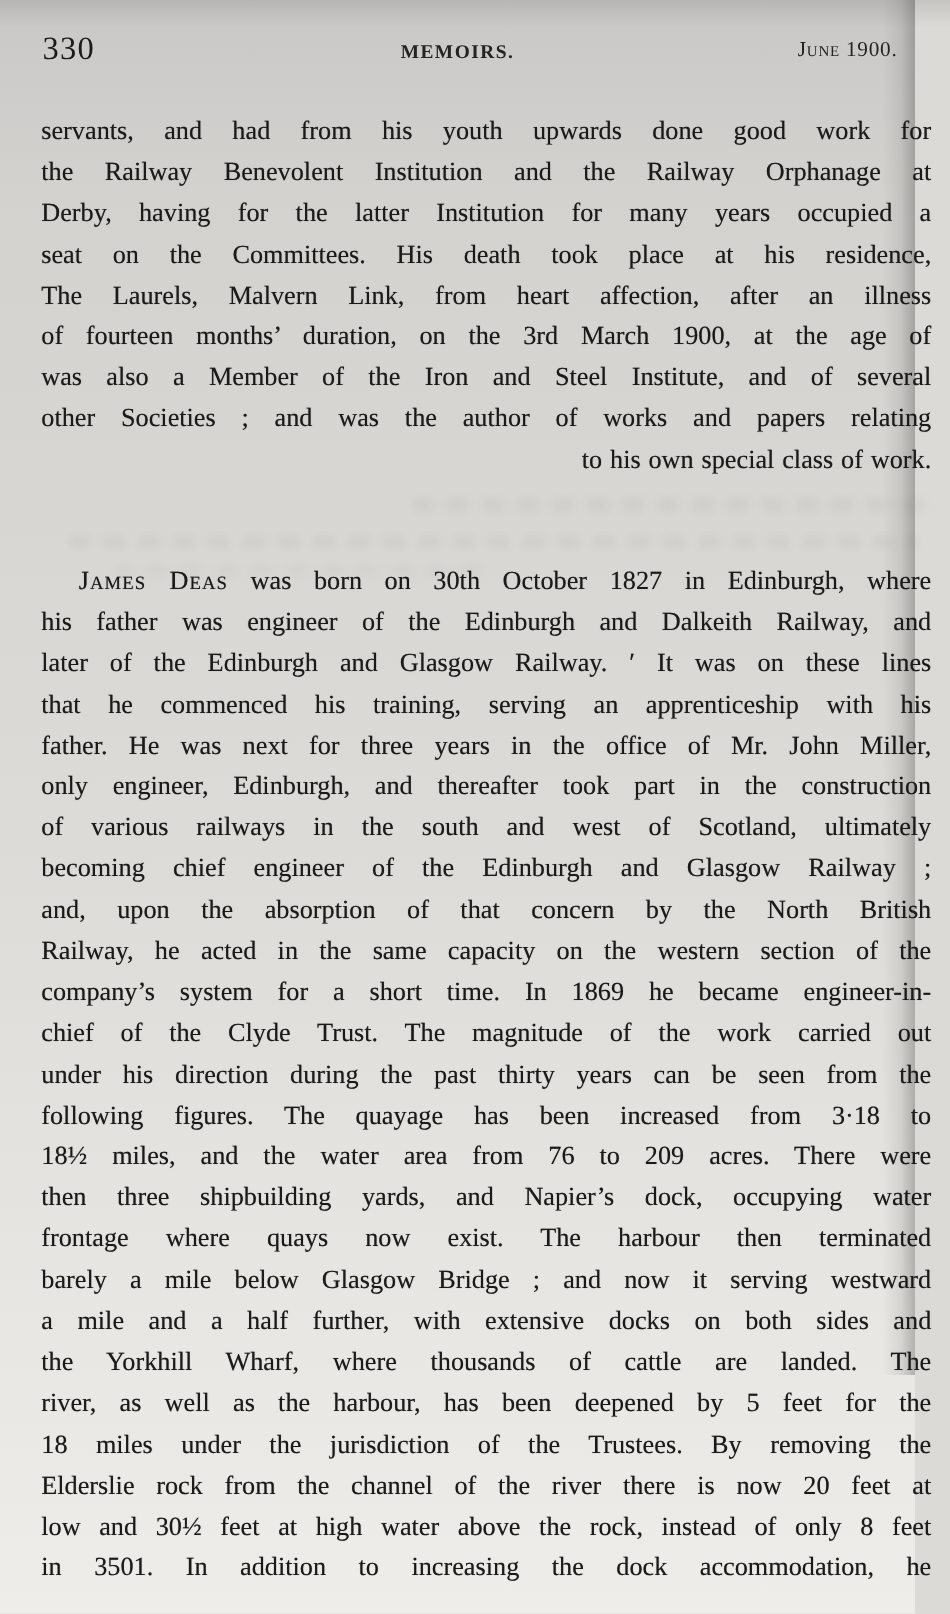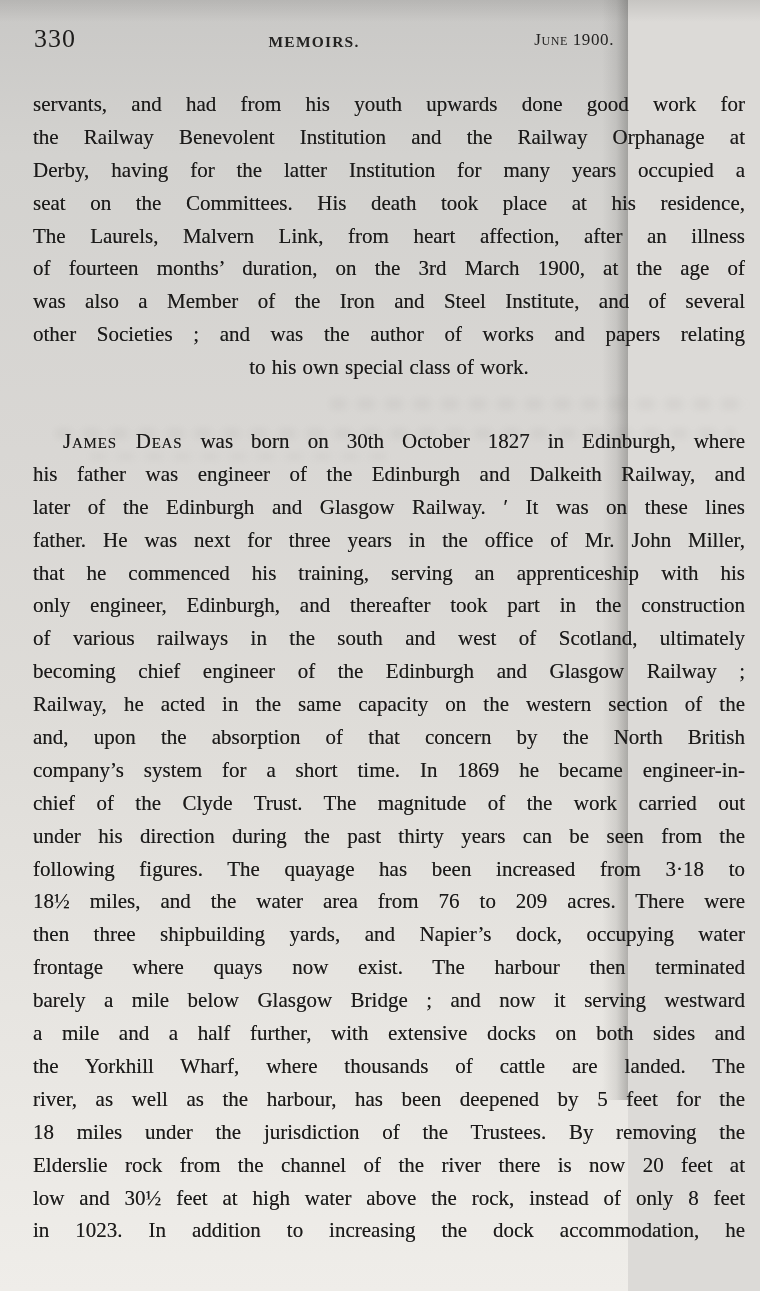--- a/index.html
+++ b/index.html
@@ -8,21 +8,21 @@
   }
   body {
     width: 760px;
     height: 1291px;
     overflow: hidden;
     font-family: "Liberation Serif", "DejaVu Serif", serif;
     background: #dcdad7;
   }
   .page {
     position: relative;
-    width: 628px;
+    width: 732px;
     height: 1291px;
     
     background:
       linear-gradient(180deg,
         #c9c8c6 0%,
         #d3d2cf 12%,
         #d9d7d4 35%,
         #dedcd8 55%,
         #e7e5e1 78%,
         #efede9 100%);
@@ -94,25 +94,25 @@
   .bodytext {
     position: absolute;
     left: 33px;
     top: 88px;
     width: 712px;
     color: #1b1a19;
     font-size: 21px;
     text-shadow: 0 0 0.6px rgba(20,20,20,0.55);
   }
   .para { margin: 0; }
-  .para + .para { margin-top: 41px; }
+  .para + .para { margin-top: 64px; }
   .line {
     line-height: 32.9px;
     height: 32.9px;
-    text-align: center;
+    text-align: right;
     word-spacing: 1px;
     white-space: normal;
   }
   .line.just {
     text-align: justify;
     text-align-last: justify;
     -moz-text-align-last: justify;
   }
   .line.indent { padding-left: 30px; }
   .smallcaps {
@@ -147,38 +147,38 @@
         <div class="line just">The Laurels, Malvern Link, from heart affection, after an illness</div>
         <div class="line just">of fourteen months’ duration, on the 3rd March 1900, at the age of</div>
         <div class="line just">was also a Member of the Iron and Steel Institute, and of several</div>
         <div class="line just">other Societies ; and was the author of works and papers relating</div>
         <div class="line">to his own special class of work.</div>
       </div>
       <div class="para">
         <div class="line just indent"><span class="smallcaps">James Deas</span> was born on 30th October 1827 in Edinburgh, where</div>
         <div class="line just">his father was engineer of the Edinburgh and Dalkeith Railway, and</div>
         <div class="line just">later of the Edinburgh and Glasgow Railway. ′ It was on these lines</div>
+        <div class="line just">that he commenced his training, serving an apprenticeship with his</div>
         <div class="line just">father. He was next for three years in the office of Mr. John Miller,</div>
-        <div class="line just">that he commenced his training, serving an apprenticeship with his</div>
         <div class="line just">only engineer, Edinburgh, and thereafter took part in the construction</div>
         <div class="line just">of various railways in the south and west of Scotland, ultimately</div>
         <div class="line just">becoming chief engineer of the Edinburgh and Glasgow Railway ;</div>
+        <div class="line just">and, upon the absorption of that concern by the North British</div>
         <div class="line just">Railway, he acted in the same capacity on the western section of the</div>
-        <div class="line just">and, upon the absorption of that concern by the North British</div>
         <div class="line just">company’s system for a short time. In 1869 he became engineer-in-</div>
         <div class="line just">chief of the Clyde Trust. The magnitude of the work carried out</div>
         <div class="line just">under his direction during the past thirty years can be seen from the</div>
         <div class="line just">following figures. The quayage has been increased from 3·18 to</div>
         <div class="line just">18½ miles, and the water area from 76 to 209 acres. There were</div>
         <div class="line just">then three shipbuilding yards, and Napier’s dock, occupying water</div>
         <div class="line just">frontage where quays now exist. The harbour then terminated</div>
         <div class="line just">barely a mile below Glasgow Bridge ; and now it serving westward</div>
         <div class="line just">a mile and a half further, with extensive docks on both sides and</div>
         <div class="line just">the Yorkhill Wharf, where thousands of cattle are landed. The</div>
         <div class="line just">river, as well as the harbour, has been deepened by 5 feet for the</div>
         <div class="line just">18 miles under the jurisdiction of the Trustees. By removing the</div>
         <div class="line just">Elderslie rock from the channel of the river there is now 20 feet at</div>
         <div class="line just">low and 30½ feet at high water above the rock, instead of only 8 feet</div>
-        <div class="line just">in 1023. In addition to increasing the dock accommodation, he</div>
+        <div class="line just">in 3501. In addition to increasing the dock accommodation, he</div>
       </div>
     </main>
 
 </div>
 
 </body></html>

